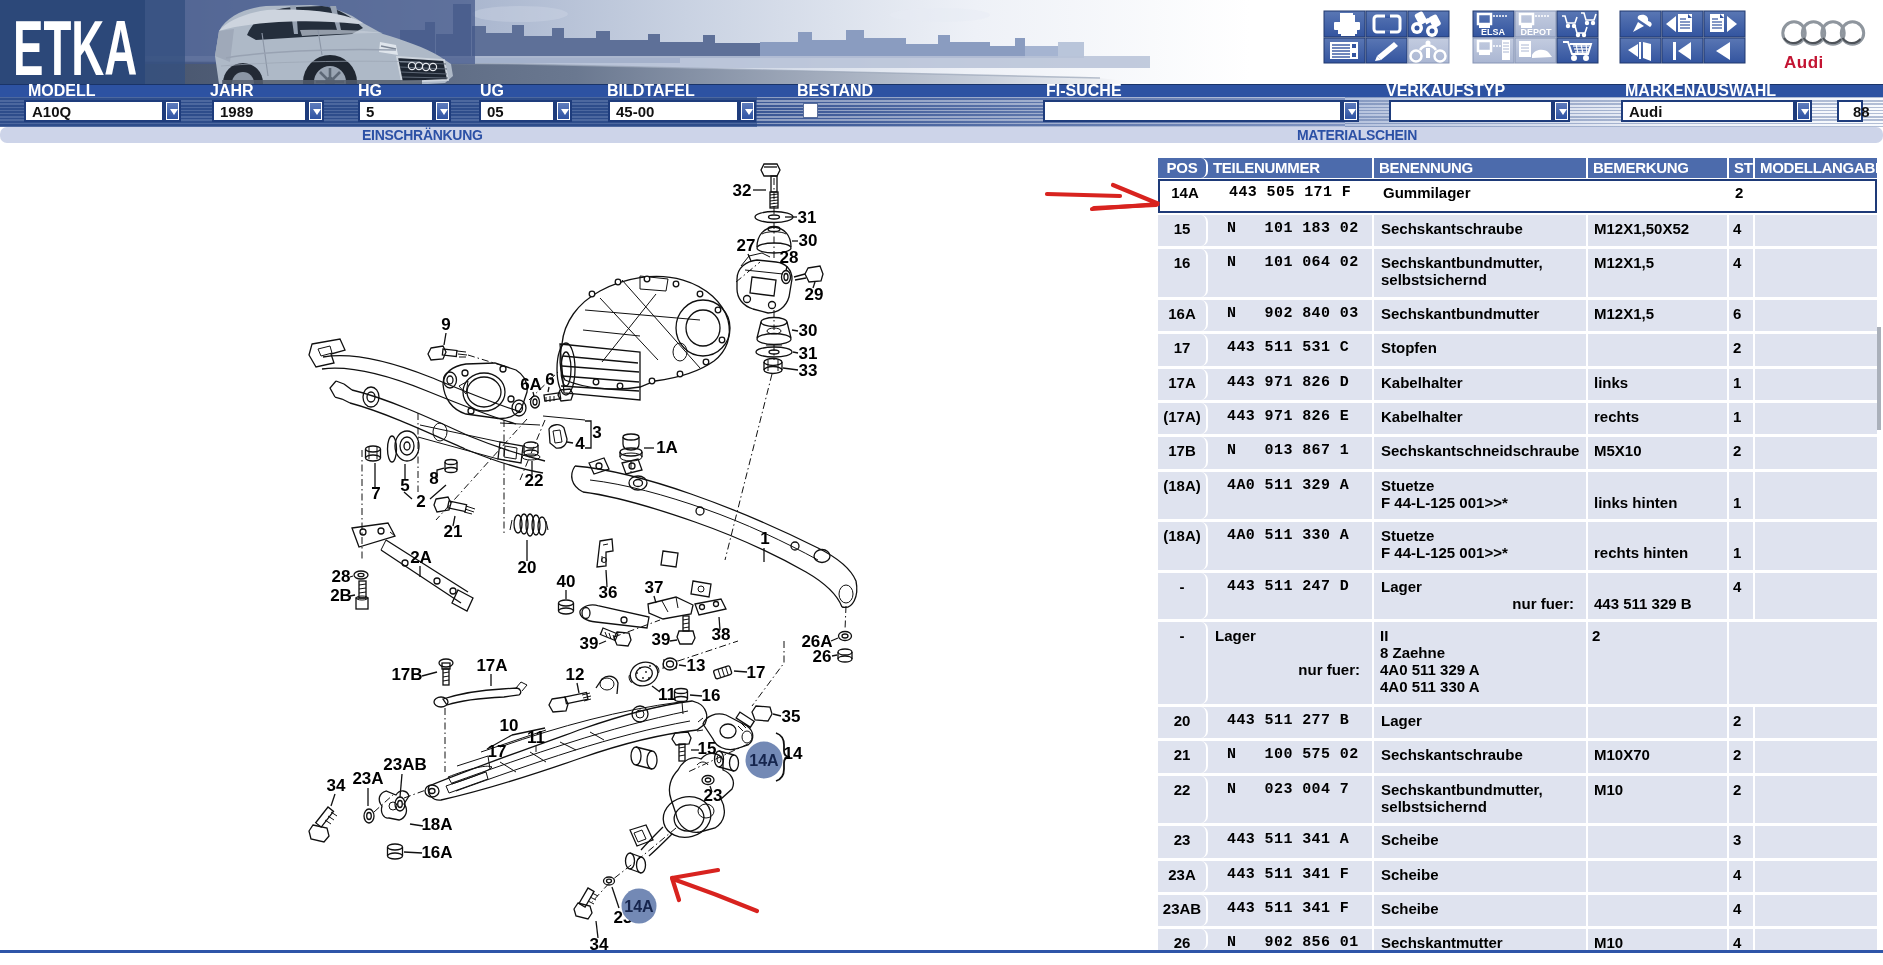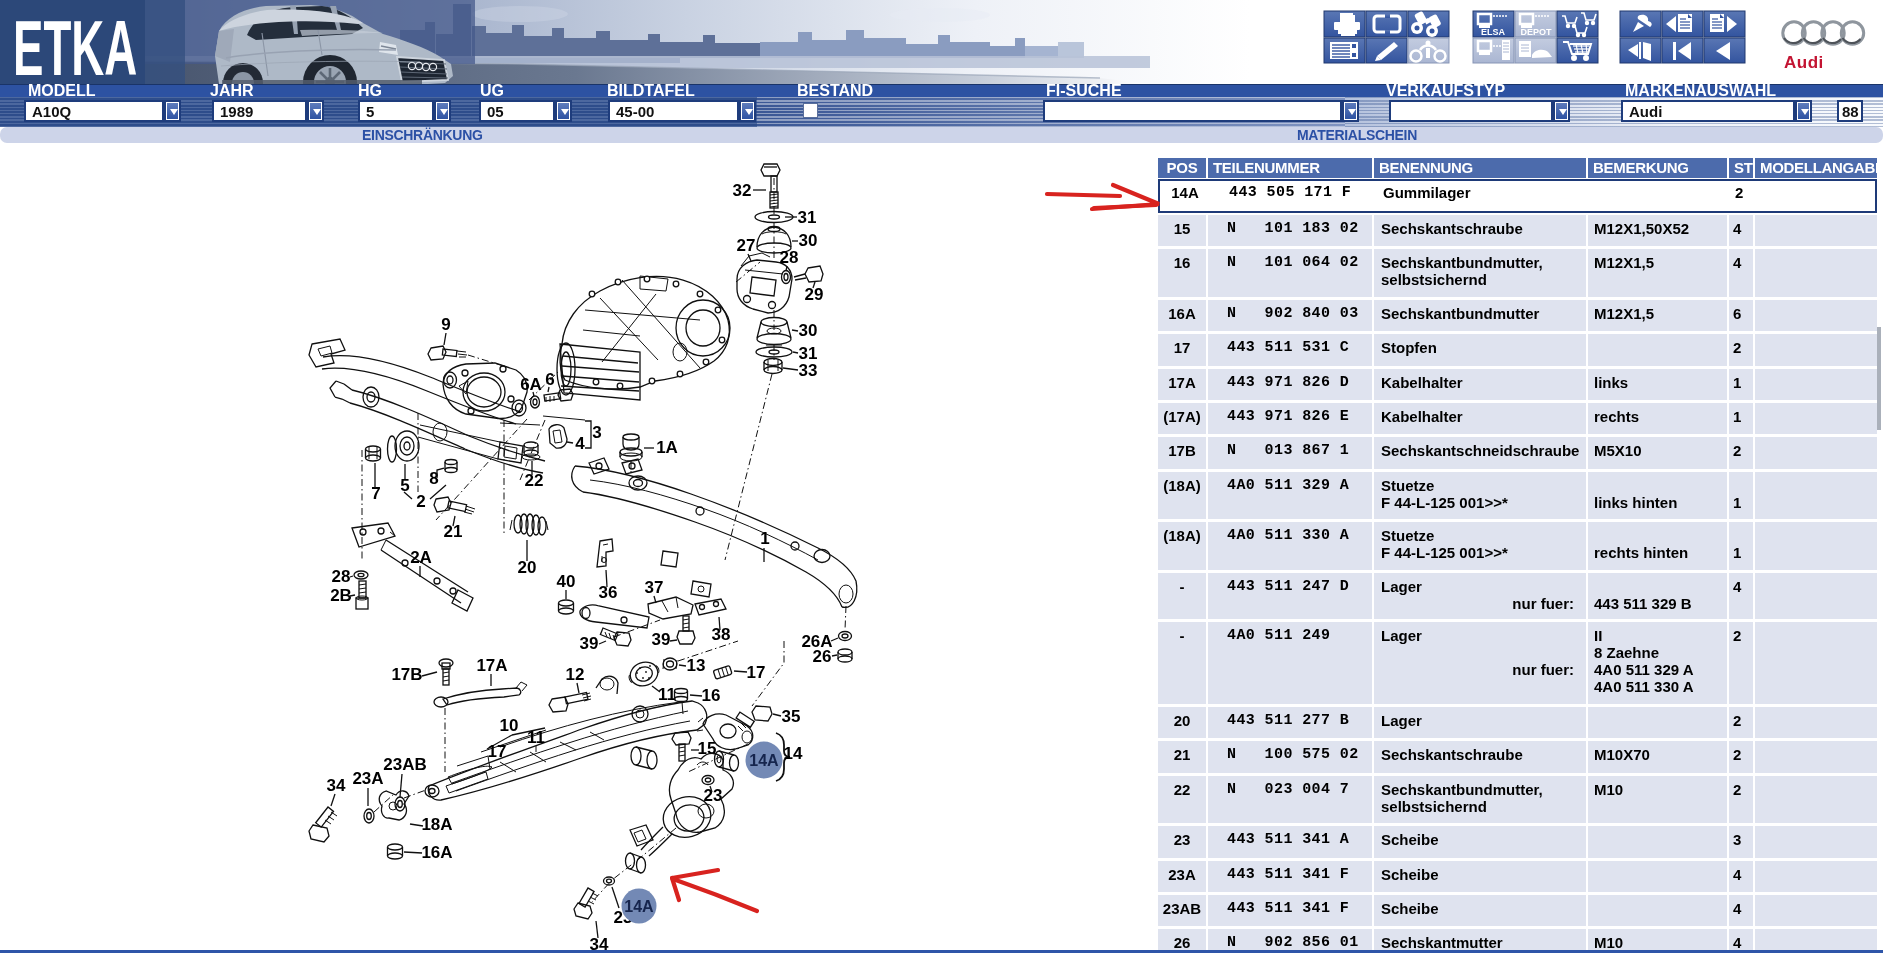--- a/index.html
+++ b/index.html
@@ -45,21 +45,21 @@
   #tbl { left:1158px; top:158px; width:719px; }
   .trow { display:grid; grid-template-columns:50px 166px 214px 141px 26px 122px; }
   .trow > div { overflow:hidden; }
   #thead { height:20px; background:#4c6bac; color:#fff; font-weight:bold; font-size:15px; }
   #thead > div { border-right:2px solid #fff; line-height:20px; padding-left:5px; letter-spacing:-0.3px; }
   #thead > div:last-child { border-right:none; }
   #thead .c-pos { text-align:center; padding-left:0; }
   .drow { background:#dfe3ef; margin-bottom:3px; font-weight:bold; font-size:15px; color:#000; }
   .drow > div { border-right:2px solid #fff; padding-top:5px; line-height:17px; }
   .drow > div:last-child { border-right:none; }
-  .c-pos { text-align:center; }
+  .c-pos { text-align:center;border-radius:7px; }
   .c-tn { font-family:"Liberation Mono", monospace; letter-spacing:0.4px; padding-left:19px; font-size:15px; }
   .c-ben { padding-left:7px; }
   .c-bem { padding-left:6px; }
   .c-st { padding-left:4px; }
   .sel { height:34px; background:#fff; border:2px solid #1e3a78; margin-top:1px; margin-bottom:2px; }
   .sel > div { border-right:none; padding-top:3px; }
   .nf { text-align:right; padding-right:12px; }
 
   #scrollthumb { left:1877px; top:327px; width:4px; height:103px; background:#aab0ba; }
   #footline { left:0px; top:950px; width:1883px; height:3px; background:#2e55a8; }
@@ -448,21 +448,21 @@
         <i></i>
       </div>
     <div class="inp" style="left:1389px;width:164px;"></div>
     <div class="dd" style="left:1553px;">
         <i></i>
       </div>
     <div class="inp" style="left:1621px;width:174px;">Audi</div>
     <div class="dd" style="left:1795px;">
         <i></i>
       </div>
-    <div class="inp" style="left:1837px;width:26px;padding-left:3px;">88</div>
+    <div class="inp" style="left:1837px;width:26px;padding-left:14px;">88</div>
   </div>
 
   <div id="subbar" class="abs">
     <span class="sublab" style="left:362px;">EINSCHRÄNKUNG</span>
     <span class="sublab" style="left:1297px;">MATERIALSCHEIN</span>
   </div>
 
   <div id="tbl" class="abs">
     <div class="trow" id="thead">
       <div class="c-pos">POS</div>
@@ -555,21 +555,20 @@
     <div class="trow drow" style="height:46px;">
       <div class="c-pos">-</div>
         <div class="c-tn">443 511 247 D</div>
         <div class="c-ben">Lager<div class="nf">nur fuer:</div></div>
         <div class="c-bem"><br>443 511 329 B</div>
         <div class="c-st">4</div>
         <div></div>
     </div>
     <div class="trow drow" style="height:82px;">
       <div class="c-pos">-</div>
-        <div class="c-tn">4A0 511 249</div>
         <div class="c-ben">Lager<br>&nbsp;<div class="nf">nur fuer:</div></div>
         <div class="c-bem">II<br>8 Zaehne<br>4A0 511 329 A<br>4A0 511 330 A</div>
         <div class="c-st">2</div>
         <div></div>
     </div>
     <div class="trow drow" style="height:31.4px;">
       <div class="c-pos">20</div>
         <div class="c-tn">443 511 277 B</div>
         <div class="c-ben">Lager</div>
         <div class="c-bem"></div>

